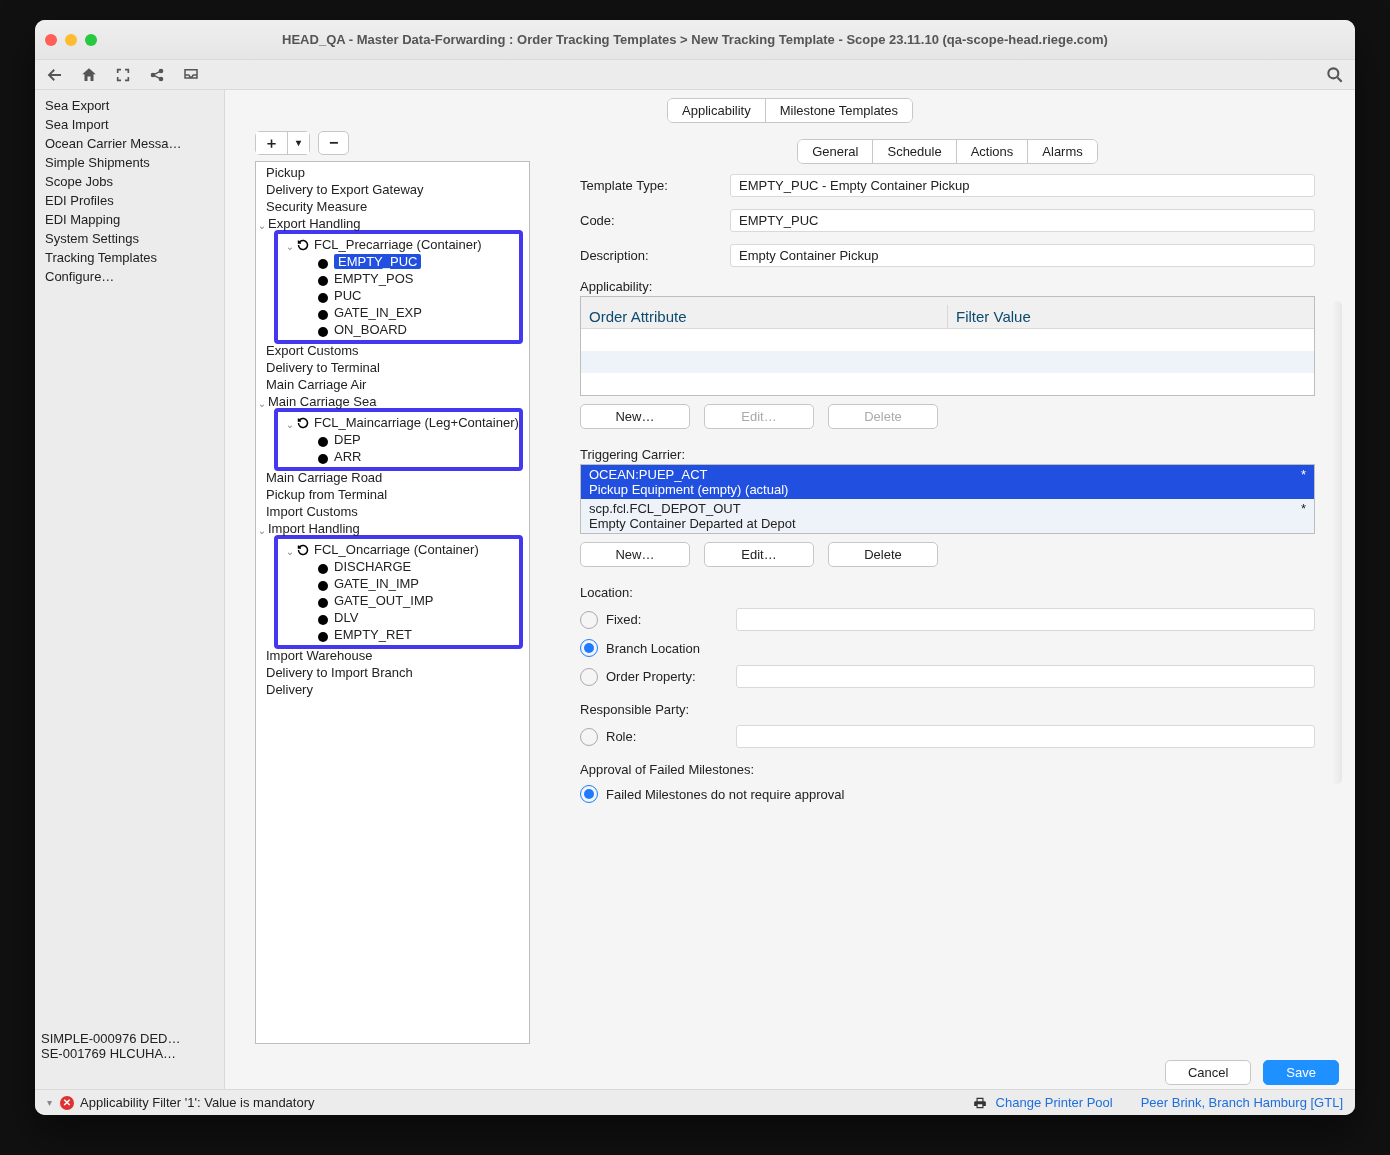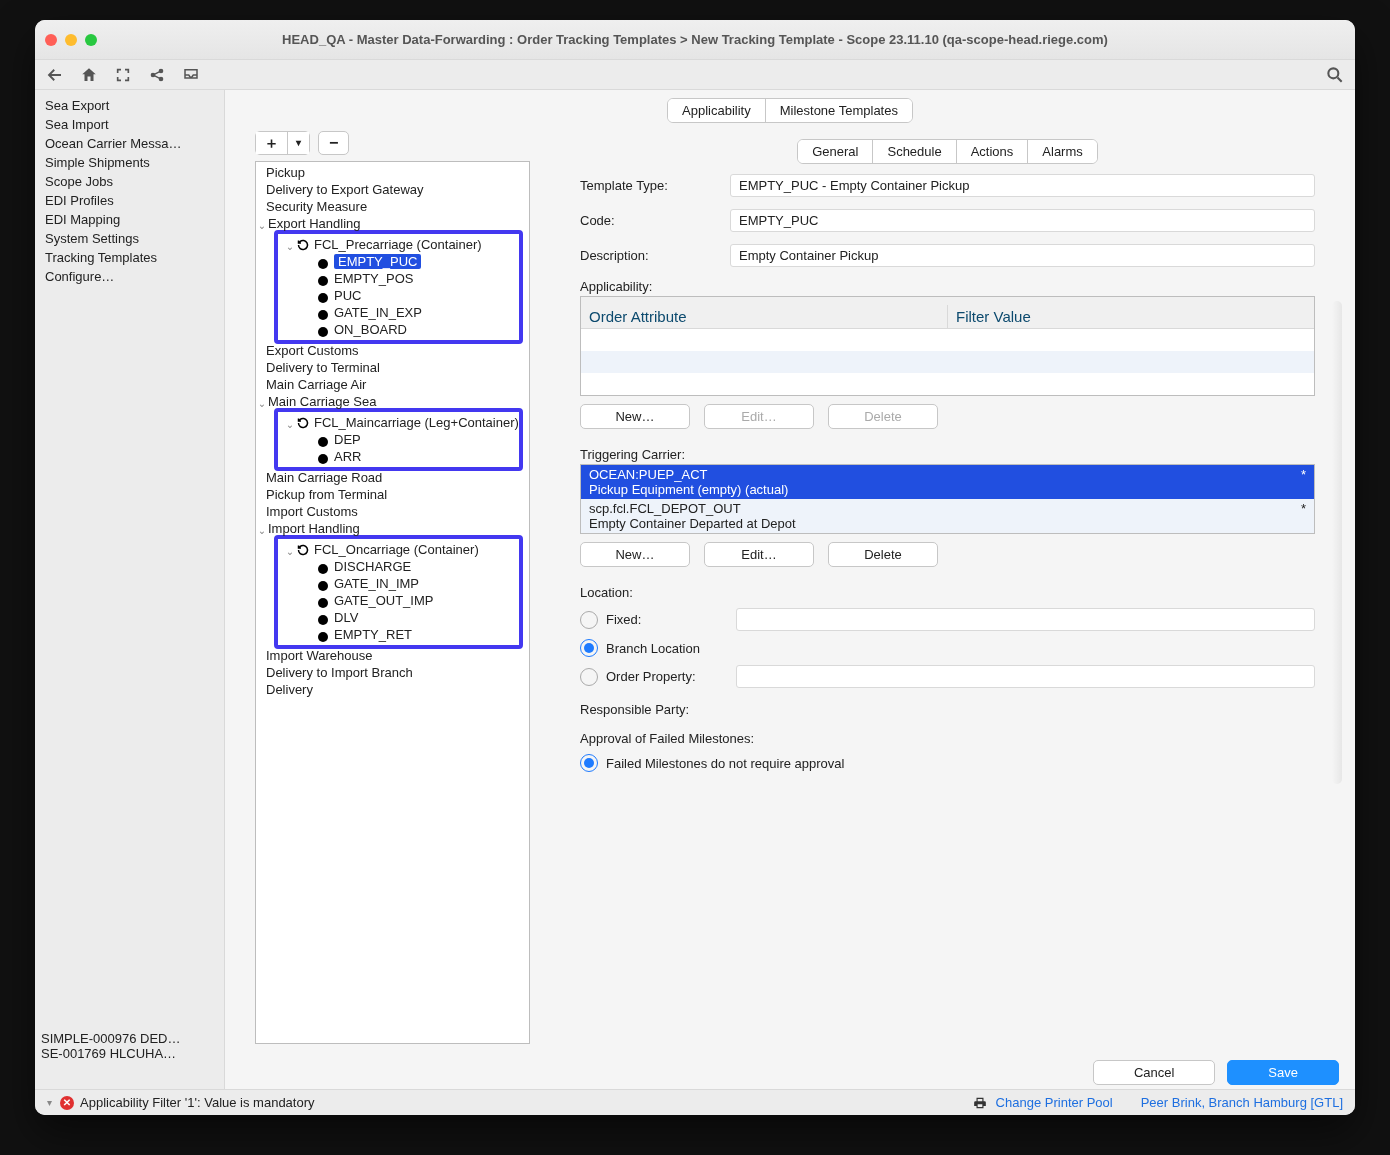--- a/index.html
+++ b/index.html
@@ -80,21 +80,21 @@
   .events .ev .star{float:right;}
   .radio-row{display:flex;align-items:center;margin:8px 0;}
   .radio-row .r{width:18px;height:18px;border-radius:50%;border:1px solid #aaa;margin-right:8px;display:flex;align-items:center;justify-content:center;flex:none;}
   .radio-row .r.on{border-color:#1e7bff;}
   .radio-row .r.on::after{content:"";width:10px;height:10px;border-radius:50%;background:#1e7bff;}
   .radio-row .rlabel{width:130px;}
   .radio-row input[type=text]{flex:1;border:1px solid var(--border-light);border-radius:3px;padding:3px 6px;background:#fff;}
   .radio-row select{flex:1;border:1px solid var(--border-light);border-radius:3px;padding:3px 6px;background:#fff;appearance:none;}
   .scrollbar-shadow{position:absolute;right:3px;top:170px;bottom:260px;width:10px;background:linear-gradient(90deg,transparent,rgba(0,0,0,.06));border-radius:5px;}
   .footer-btns{display:flex;justify-content:flex-end;gap:12px;padding:6px 16px 4px 0;}
-  .footer-btns button{border:1px solid var(--btn-border);border-radius:5px;padding:4px 40px;background:#fff;cursor:pointer;}
+  .footer-btns button{border:1px solid var(--btn-border);border-radius:5px;padding:4px 22px;background:#fff;cursor:pointer;}
   .footer-btns button.primary{background:var(--save-blue);border-color:var(--save-blue);color:#fff;}
   .statusbar{height:26px;border-top:1px solid var(--border-light);display:flex;align-items:center;padding:0 12px;gap:8px;background:var(--bg-win);}
   .statusbar .err{color:#333;display:flex;align-items:center;gap:6px;}
   .statusbar .err .x{width:14px;height:14px;border-radius:50%;background:#e03030;color:#fff;font-size:10px;display:flex;align-items:center;justify-content:center;font-weight:700;}
   .statusbar .spacer{flex:1;}
   .statusbar a{color:var(--link);text-decoration:none;}
   .statusbar .print{width:16px;height:16px;display:inline-flex;align-items:center;justify-content:center;color:#333;}
   .bottom-left{position:absolute;left:0;bottom:26px;width:190px;padding:2px 6px;font-family:"Lucida Grande",Arial,sans-serif;font-size:13px;}
   .bottom-left div{white-space:nowrap;overflow:hidden;text-overflow:ellipsis;}
   svg{display:block;}
@@ -405,20 +405,25 @@
                   <span class="r on"></span>
                   <span class="rlabel">Branch Location</span>
                 </div>
             <div class="radio-row">
                   <span class="r"></span>
                   <span class="rlabel">Order Property:</span>
                   <select><option></option></select>
                 </div>
 
             <div class="section-label" style="margin-top:14px;">Responsible Party:</div>
+            <div class="radio-row">
+                  <span class="r"></span>
+                  <span class="rlabel">Role:</span>
+                  <select><option></option></select>
+                </div>
 
             <div class="section-label" style="margin-top:14px;">Approval of Failed Milestones:</div>
             <div class="radio-row">
                   <span class="r on"></span>
                   <span>Failed Milestones do not require approval</span>
                 </div>
           </div>
           <div class="scrollbar-shadow"></div>
         </div>
 

